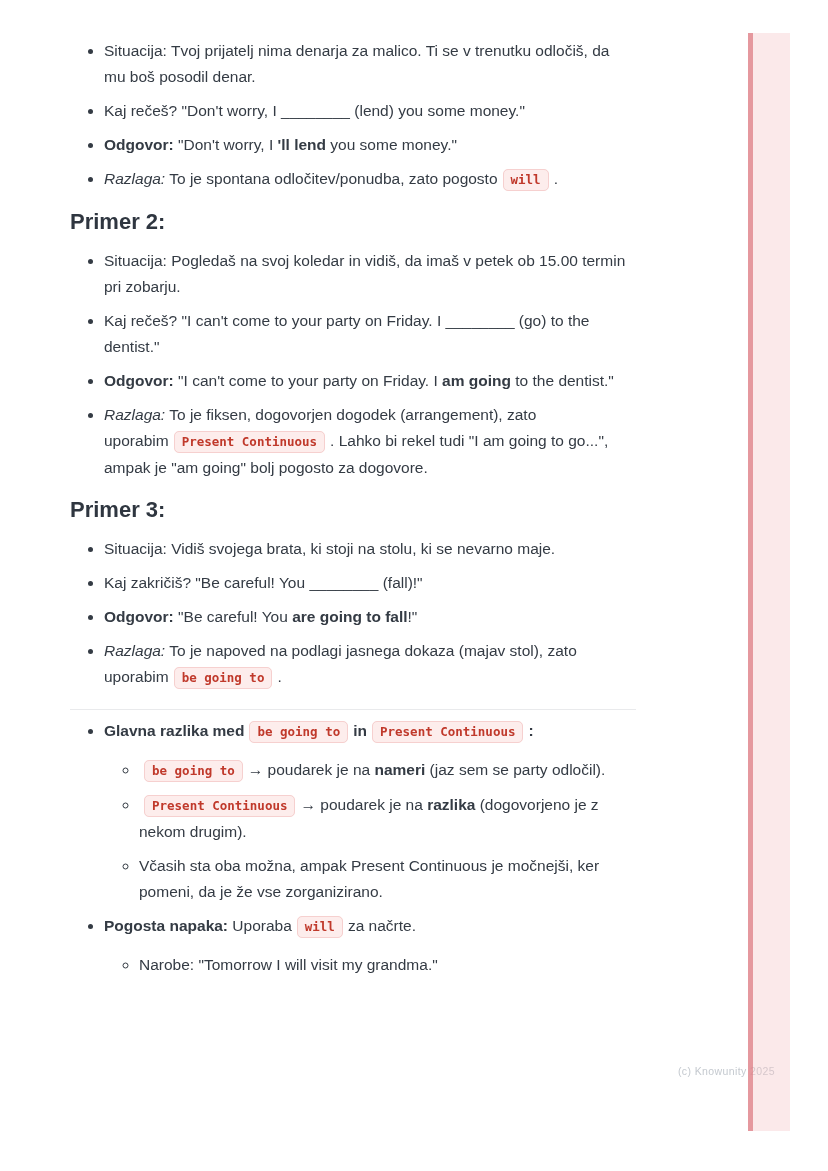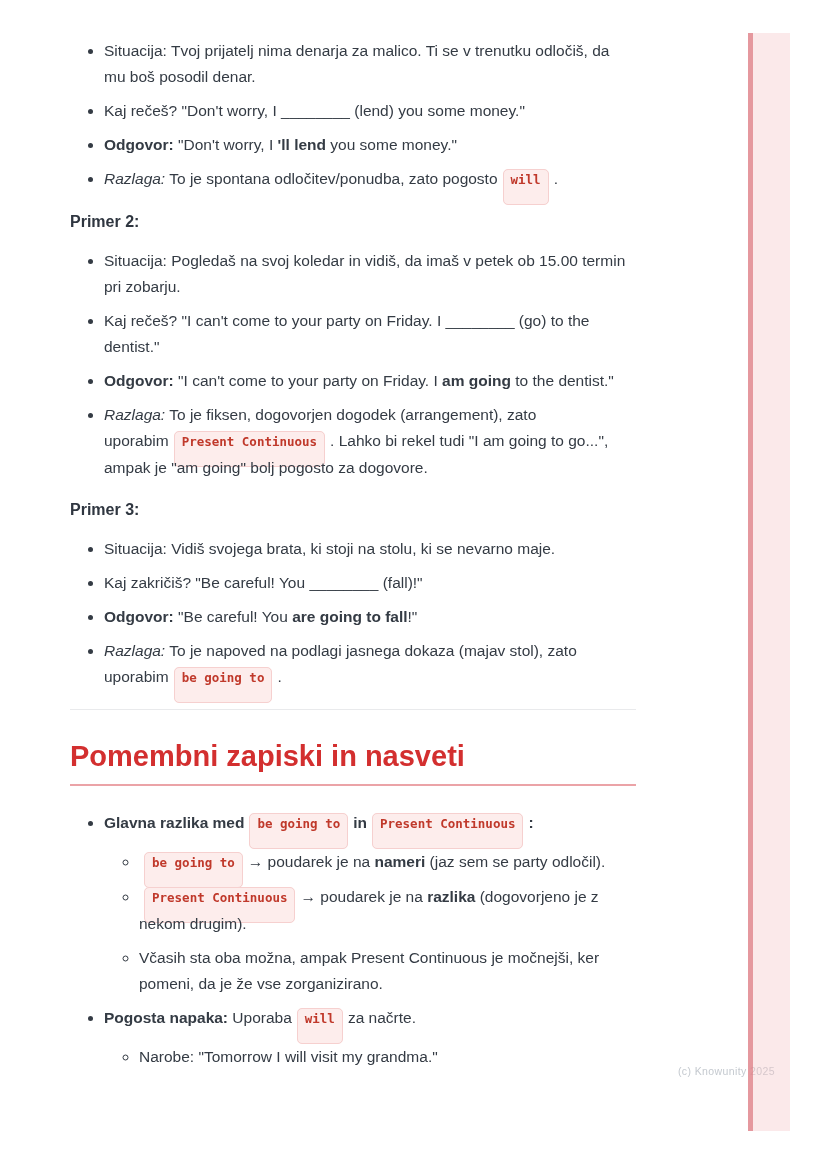--- a/index.html
+++ b/index.html
@@ -28,26 +28,26 @@
   .b { font-weight: 700; }
   .i { font-style: italic; }
   code.badge {
     font-family: "DejaVu Sans Mono", monospace;
     font-weight: bold;
     font-size: 12.5px;
     color: #c0392b;
     background: #fdedec;
     border: 1px solid #f6d0cf;
     border-radius: 5px;
-    padding: 2px 7px 17px 7px;
+    padding: 2px 7px 3px 7px;
     margin: 0 5px;
     white-space: nowrap;
   }
   h3.sub-heading {
-    font-size: 16px;
+    font-size: 22px;
     font-weight: 700;
     color: #2f3640;
     margin: 16px 0 13px 0;
     line-height: 26px;
   }
   hr.divider {
     border: none;
     border-top: 1px solid #e9eaec;
     margin: 18px 0 0 0;
   }
@@ -104,21 +104,20 @@
 
   <ul class="l1">
     <li><span>Situacija: Vidiš svojega brata, ki stoji na stolu, ki se nevarno maje.</span></li>
     <li><span>Kaj zakričiš? "Be careful! You ________ (fall)!"</span></li>
     <li><span class="b">Odgovor:</span><span> "Be careful! You </span><span class="b">are going to fall</span><span>!"</span></li>
     <li><span class="i">Razlaga:</span><span> To je napoved na podlagi jasnega dokaza (majav stol), zato uporabim</span><code class="badge">be going to</code><span>.</span></li>
   </ul>
 
   <hr class="divider">
 
-  <h1 class="page-title">Pomembni zapiski in nasveti</h1>
 
   <ul class="l1">
     <li><span class="b">Glavna razlika med</span><code class="badge">be going to</code><span class="b">in</span><code class="badge">Present Continuous</code><span class="b">:</span>
       <ul class="l2">
         <li><code class="badge">be going to</code><span>→ poudarek je na </span><span class="b">nameri</span><span> (jaz sem se party odločil).</span></li>
         <li><code class="badge">Present Continuous</code><span>→ poudarek je na </span><span class="b">razlika</span><span> (dogovorjeno je z nekom drugim).</span></li>
         <li><span>Včasih sta oba možna, ampak Present Continuous je močnejši, ker pomeni, da je že vse zorganizirano.</span></li>
       </ul>
     </li>
     <li><span class="b">Pogosta napaka:</span><span> Uporaba</span><code class="badge">will</code><span>za načrte.</span>

